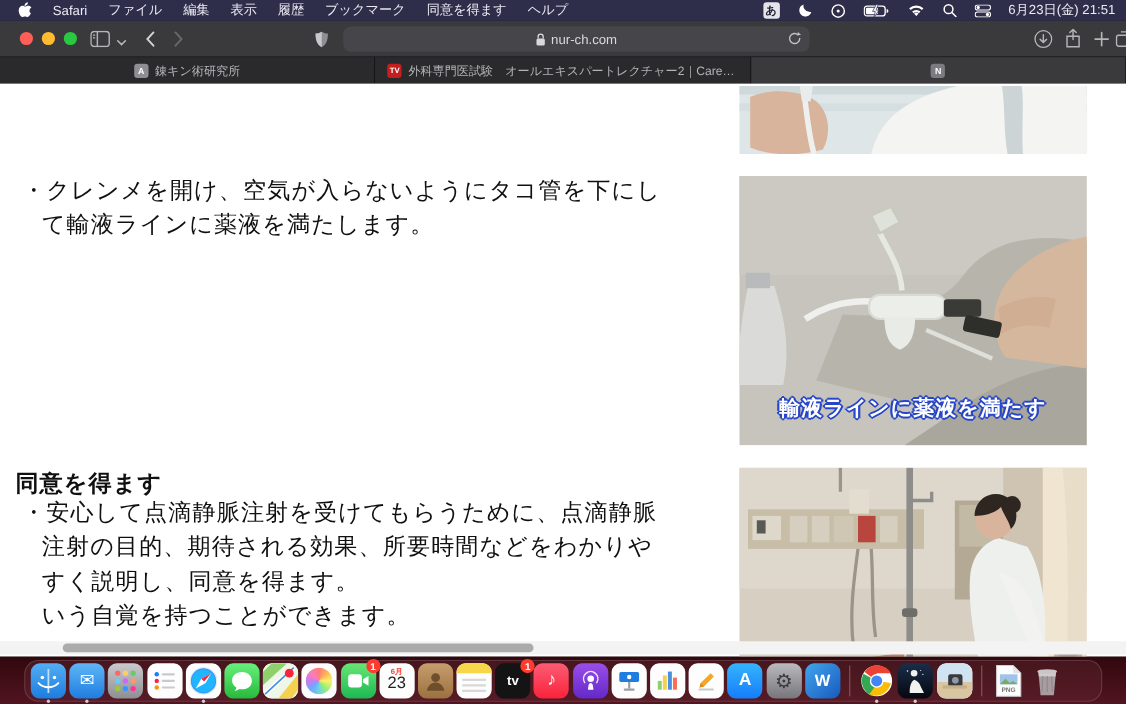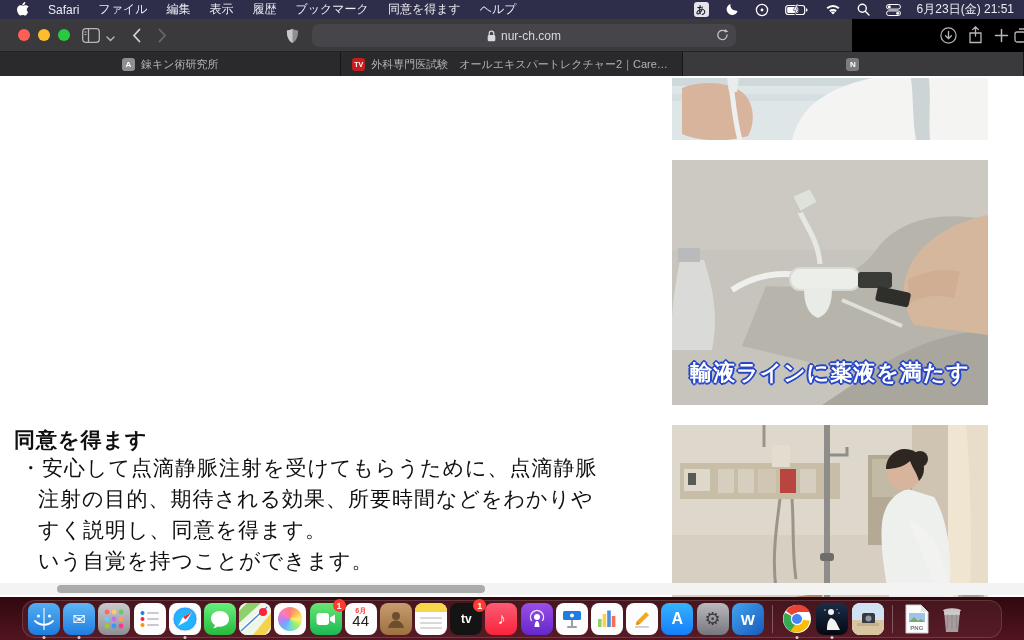--- a/index.html
+++ b/index.html
@@ -12,21 +12,21 @@
   .mb-left { display:flex; align-items:center; gap:19px; padding-left:16px; }
   .mb-left .app { font-weight:normal; }
   .mb-right { display:flex; align-items:center; gap:16px; padding-right:10px; }
   .mb-item { white-space:nowrap; }
   .input-src { width:15px; height:15px; background:#e4e4ea; color:#1c1c2e; border-radius:3px;
     font-size:10px; display:flex; align-items:center; justify-content:center; font-weight:bold; }
   .mb-ico { display:flex; align-items:center; }
   .clock { font-size:12px; }
 
   
-  .toolbar { position:absolute; top:19px; left:0; width:852px; height:33px; background:#3a3a3c;
+  .toolbar { position:absolute; top:19px; left:0; width:1024px; height:33px; background:#3a3a3c;
     border-bottom:1px solid #232325; }
   .tl { position:absolute; top:10px; width:12px; height:12px; border-radius:50%; }
   .tl.red { left:18px; background:#ff5f57; } .tl.yel { left:38px; background:#febc2e; }
   .tl.grn { left:58px; background:#28c840; }
   .tb-ico { position:absolute; top:7px; color:#b6b6ba; display:flex; align-items:center; height:18px; }
   .addr { position:absolute; left:312px; top:5px; width:424px; height:23px; background:#46464a;
     border-radius:7px; display:flex; align-items:center; justify-content:center; gap:5px;
     color:#d9d9dc; font-size:12px; }
   .addr .reload { position:absolute; right:7px; top:4px; }
 
@@ -39,26 +39,26 @@
     font-weight:bold; display:flex; align-items:center; justify-content:center; }
   .fav-a { background:#8e8e93; } .fav-tv { background:#c41f1f; font-size:7px; } .fav-n { background:#7c7c80; }
   .tab-title { overflow:hidden; text-overflow:ellipsis; max-width:88%;text-align:right; }
 
   
   .content { position:absolute; top:76px; left:0; width:1024px; height:521px; background:#fff; overflow:hidden; }
   .pdf-text { position:absolute; font-family:"Liberation Serif","DejaVu Serif",serif; color:#101010;
     font-size:21px; line-height:31px; letter-spacing:1px; white-space:nowrap; }
   .p1 { left:20px; top:82px; }
   .hd { left:14px; top:348px; font-family:"Liberation Sans","DejaVu Sans",sans-serif; font-weight:bold; font-size:21px; }
-  .p2 { left:20px; top:377px; }
+  .p2 { left:20px; top:377px;font-family:Liberation Mono, monospace; }
   .ind { padding-left:18px; }
   .pdf-img { position:absolute; left:672px; width:316px; overflow:hidden; }
   .img1 { top:2px; height:62px; } .img2 { top:84px; height:245px; } .img3 { top:349px; height:234px; }
   .caption { position:absolute; left:0; right:0; top:198px; text-align:center; color:#fff;
-    font-weight:bold; font-size:22px; letter-spacing:1px;
+    font-weight:bold; font-size:19px; letter-spacing:1px;
     text-shadow:-2px 0 #2746c8, 2px 0 #2746c8, 0 -2px #2746c8, 0 2px #2746c8,
       -1px -1px #2746c8, 1px 1px #2746c8, 1px -1px #2746c8, -1px 1px #2746c8; }
   .hscroll { position:absolute; left:0; top:507px; width:1024px; height:12px; background:#f3f3f3; }
   .hthumb { position:absolute; left:57px; top:2px; width:428px; height:8px; border-radius:4px; background:#ababab; }
 
   
   .dockarea { position:absolute; top:597px; left:0; width:1024px; height:43px;
     background:linear-gradient(180deg,#30080e,#521420); }
   .dock { position:absolute; left:22px; top:3px; width:980px; height:38px;
     background:rgba(96,38,46,.45); border:1px solid rgba(255,255,255,.14); border-radius:13px;
@@ -240,20 +240,24 @@
     <span class="fav fav-tv">TV</span>
     <span class="tab-title">外科専門医試験　オールエキスパートレクチャー2｜CareNeTV</span>
   </div>
   <div class="tab active">
     <span class="fav fav-n">N</span>
   </div>
 </div>
 
 <div class="content">
 
+  <div class="pdf-text p1">
+    <div>・クレンメを開け、空気が入らないようにタコ管を下にし</div>
+    <div class="ind">て輸液ラインに薬液を満たします。</div>
+  </div>
 
   <div class="pdf-text hd">同意を得ます</div>
 
   <div class="pdf-text p2">
     <div>・安心して点滴静脈注射を受けてもらうために、点滴静脈</div>
     <div class="ind">注射の目的、期待される効果、所要時間などをわかりや</div>
     <div class="ind">すく説明し、同意を得ます。</div>
     <div class="ind">いう自覚を持つことができます。</div>
   </div>
 
@@ -416,21 +420,21 @@
     <div class="dicon ic-facetime">
       <svg width="20" height="14" viewBox="0 0 20 14">
           <rect x="0.5" y="1" width="12.5" height="12" rx="3" fill="#fff"></rect>
           <path d="M14 5.5 19 2.5v9L14 8.5z" fill="#fff"></path>
         </svg>
       <span class="badge">1</span>
     </div>
 
     <div class="dicon ic-calendar">
       <span class="cal-m">6月</span>
-      <span class="cal-d">44</span>
+      <span class="cal-d">23</span>
     </div>
 
     <div class="dicon ic-contacts">
       <svg width="20" height="20" viewBox="0 0 20 20">
           <circle cx="10" cy="7" r="4" fill="#6e4f2d"></circle>
           <path d="M2 19c1-5 4.5-7.5 8-7.5s7 2.5 8 7.5z" fill="#6e4f2d"></path>
         </svg>
     </div>
 
     <div class="dicon ic-notes">

